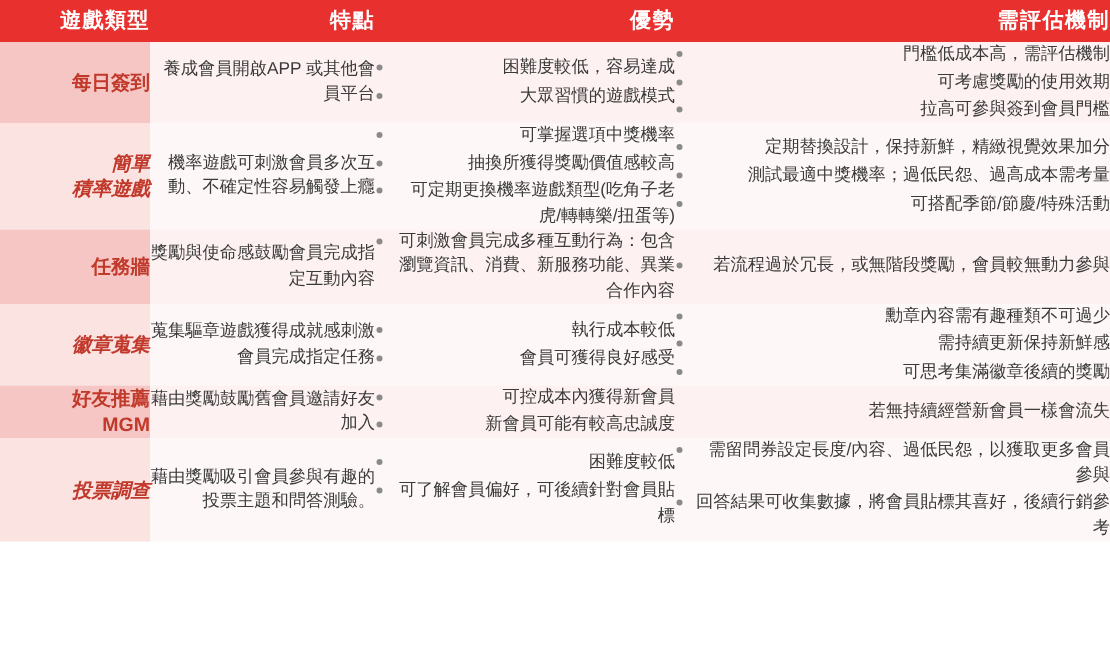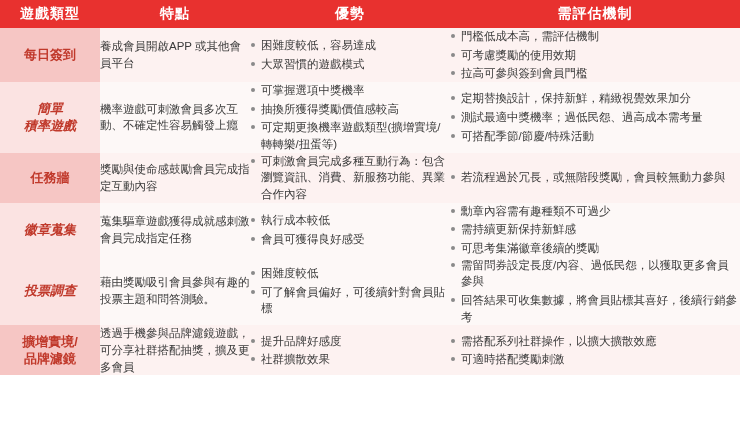--- a/index.html
+++ b/index.html
@@ -15,20 +15,21 @@
   }
   table.grid {
     border-collapse: collapse;
     width: 740px;
     table-layout: fixed;
   }
   table.grid th, table.grid td {
     vertical-align: middle;
     padding: 0;
     border: 0;
+    text-align: right;
   }
   thead th {
     background: #e8312f;
     color: #ffffff;
     font-size: 14px;
     font-weight: bold;
     text-align: center;
     height: 28px;
     letter-spacing: 1px;
     border-right: 1px solid #ffffff;
@@ -132,21 +133,21 @@
         <span class="cat-line">簡單</span>
         <span class="cat-line">積率遊戲</span>
       </td>
       <td class="body alt">
         <p class="plain">機率遊戲可刺激會員多次互動、不確定性容易觸發上癮</p>
       </td>
       <td class="body alt">
         <ul class="bullets">
           <li>可掌握選項中獎機率</li>
           <li>抽換所獲得獎勵價值感較高</li>
-          <li>可定期更換機率遊戲類型(擴增實境/轉轉樂/扭蛋等)</li>
+          <li>可定期更換機率遊戲類型(吃角子老虎/轉轉樂/扭蛋等)</li>
         </ul>
       </td>
       <td class="body alt">
         <ul class="bullets">
           <li>定期替換設計，保持新鮮，精緻視覺效果加分</li>
           <li>測試最適中獎機率；過低民怨、過高成本需考量</li>
           <li>可搭配季節/節慶/特殊活動</li>
         </ul>
       </td>
     </tr>
@@ -185,20 +186,38 @@
       </td>
       <td class="body alt">
         <ul class="bullets">
           <li>勳章內容需有趣種類不可過少</li>
           <li>需持續更新保持新鮮感</li>
           <li>可思考集滿徽章後續的獎勵</li>
         </ul>
       </td>
     </tr>
 
+    <tr>
+      <td class="cat">
+        <span class="cat-line">好友推薦</span>
+        <span class="cat-line">MGM</span>
+      </td>
+      <td class="body">
+        <p class="plain">藉由獎勵鼓勵舊會員邀請好友加入</p>
+      </td>
+      <td class="body">
+        <ul class="bullets">
+          <li>可控成本內獲得新會員</li>
+          <li>新會員可能有較高忠誠度</li>
+        </ul>
+      </td>
+      <td class="body">
+        <p class="plain">若無持續經營新會員一樣會流失</p>
+      </td>
+    </tr>
 
     <tr>
       <td class="cat alt">
         <span class="cat-line">投票調查</span>
       </td>
       <td class="body alt">
         <p class="plain">藉由獎勵吸引會員參與有趣的投票主題和問答測驗。</p>
       </td>
       <td class="body alt">
         <ul class="bullets">
@@ -207,36 +226,15 @@
         </ul>
       </td>
       <td class="body alt">
         <ul class="bullets">
           <li>需留問券設定長度/內容、過低民怨，以獲取更多會員參與</li>
           <li>回答結果可收集數據，將會員貼標其喜好，後續行銷參考</li>
         </ul>
       </td>
     </tr>
 
-    <tr>
-      <td class="cat">
-        <span class="cat-line">擴增實境/</span>
-        <span class="cat-line">品牌濾鏡</span>
-      </td>
-      <td class="body">
-        <p class="plain">透過手機參與品牌濾鏡遊戲，可分享社群搭配抽獎，擴及更多會員</p>
-      </td>
-      <td class="body">
-        <ul class="bullets">
-          <li>提升品牌好感度</li>
-          <li>社群擴散效果</li>
-        </ul>
-      </td>
-      <td class="body">
-        <ul class="bullets">
-          <li>需搭配系列社群操作，以擴大擴散效應</li>
-          <li>可適時搭配獎勵刺激</li>
-        </ul>
-      </td>
-    </tr>
 
   </tbody>
 </table>
 
 </body></html>

